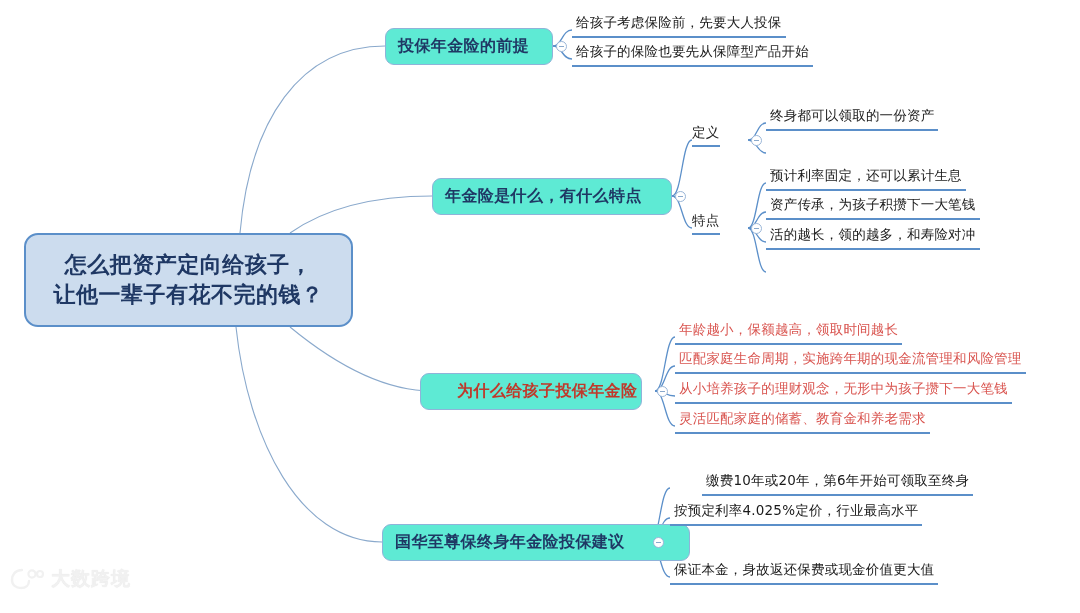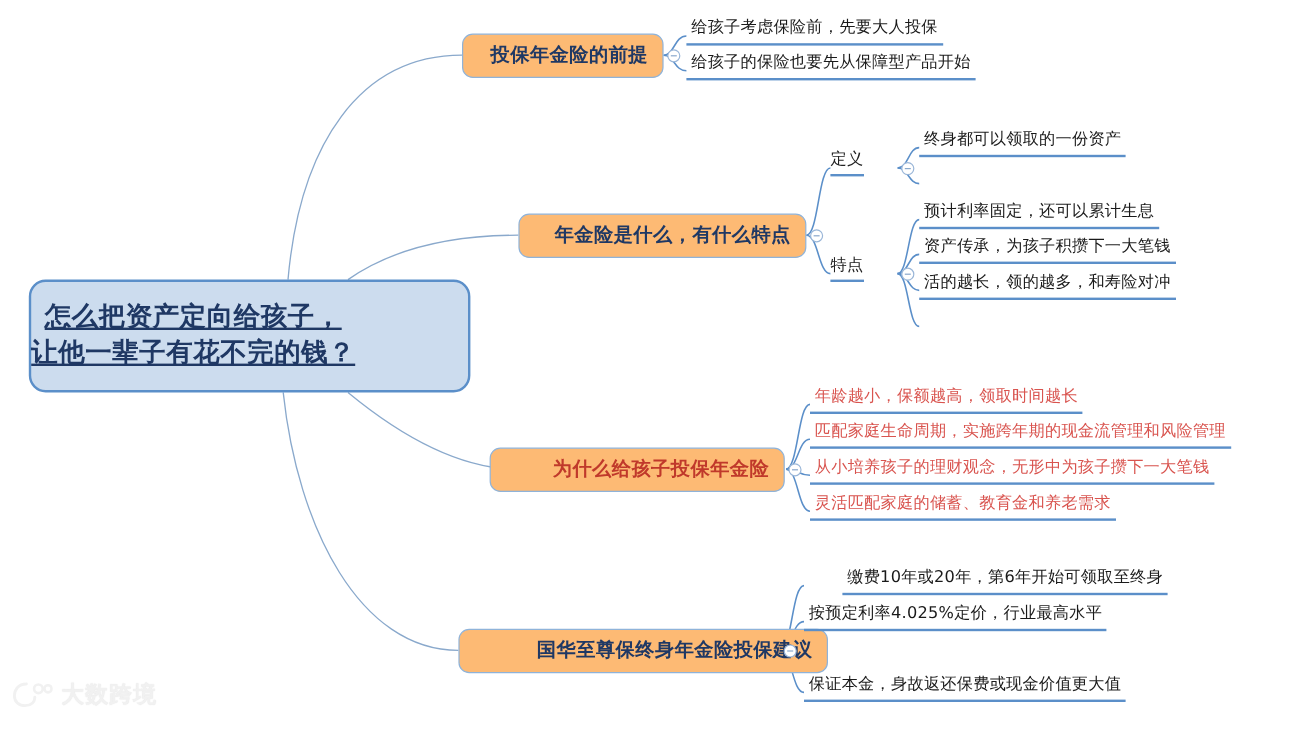--- a/index.html
+++ b/index.html
@@ -25,47 +25,47 @@
     width: 1080px;
     height: 613px;
     pointer-events: none;
   }
 
   
   .root-node {
     position: absolute;
     left: 24px;
     top: 233px;
-    width: 368px;
+    width: 329px;
     height: 94px;
     box-sizing: border-box;
     background: #ccdcee;
     border: 2.5px solid #5b8fc9;
     border-radius: 14px;
     display: flex;
     align-items: center;
+    justify-content: center;
     text-align: center;
     color: #1f3864;
     font-size: 22px;
     font-weight: bold;
     line-height: 1.38;
     letter-spacing: 0.5px;
-    text-decoration: underline;
   }
 
   
   .branch-node {
     position: absolute;
     box-sizing: border-box;
-    background: #fdba74;
+    background: #5eead4;
     border: 1.3px solid #8fb3d9;
     border-radius: 9px;
     display: flex;
     align-items: center;
-    justify-content: flex-end;
+    justify-content: flex-start;
     font-size: 16px;
     font-weight: bold;
     color: #1f3864;
     white-space: nowrap;
     letter-spacing: 0.4px;
     padding: 0 12px;
   }
   .branch-node.accent-red { color: #c0392b; }
 
   
@@ -200,21 +200,21 @@
 
   <div class="sub-label" style="left:692px; top:212px;">特点</div>
   <div class="toggle" style="left:751px; top:223px;"></div>
 
   <div class="leaf" style="left:766px; top:107px;">终身都可以领取的一份资产</div>
 
   <div class="leaf" style="left:766px; top:167px;">预计利率固定，还可以累计生息</div>
   <div class="leaf" style="left:766px; top:196px;">资产传承，为孩子积攒下一大笔钱</div>
   <div class="leaf" style="left:766px; top:226px;">活的越长，领的越多，和寿险对冲</div>
 
-  <div class="branch-node accent-red" style="left:408px; top:373px; width:246px; height:37px;padding-left:36px;">
+  <div class="branch-node accent-red" style="left:420px; top:373px; width:222px; height:37px;padding-left:36px;">
     <span>为什么给孩子投保年金险</span>
   </div>
   <div class="toggle" style="left:657px; top:386px;"></div>
 
   <div class="leaf accent-red" style="left:675px; top:321px;">年龄越小，保额越高，领取时间越长</div>
   <div class="leaf accent-red" style="left:675px; top:350px;">匹配家庭生命周期，实施跨年期的现金流管理和风险管理</div>
   <div class="leaf accent-red" style="left:675px; top:380px;">从小培养孩子的理财观念，无形中为孩子攒下一大笔钱</div>
   <div class="leaf accent-red" style="left:675px; top:410px;">灵活匹配家庭的储蓄、教育金和养老需求</div>
 
   <div class="branch-node" style="left:382px; top:524px; width:308px; height:37px;">

